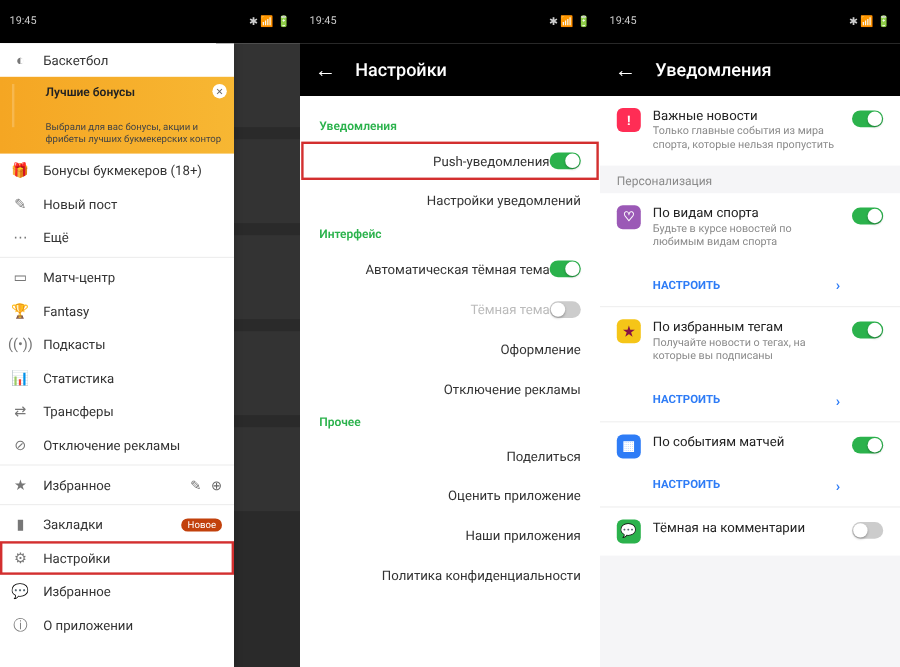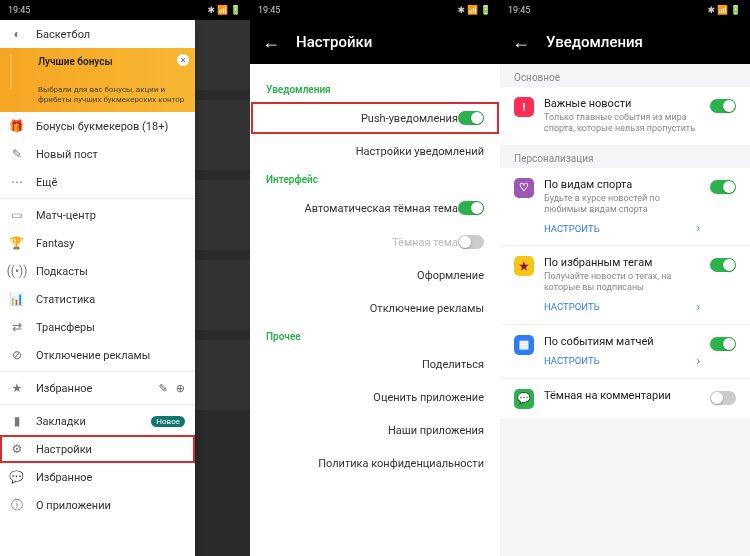--- a/index.html
+++ b/index.html
@@ -2,41 +2,41 @@
 <html><head>
 <meta charset="utf-8">
 <style>
   * { margin: 0; padding: 0; box-sizing: border-box; font-family: -apple-system, Roboto, Arial, sans-serif; }
   body { width: 750px; height: 556px; display: flex; background: #000; overflow: hidden; }
   .screen { height: 556px; background: #fff; position: relative; display: flex; flex-direction: column; overflow: hidden; }
   .screen1 { width: 250px; }
   .screen2 { width: 250px; }
   .screen3 { width: 250px; }
 
-  .statusbar { height: 20px; background: #000; color: #ccc; font-size: 9px; display: flex; align-items: center; justify-content: space-between; padding: 0 8px; }
+  .statusbar { height: 36px; background: #000; color: #ccc; font-size: 9px; display: flex; align-items: center; justify-content: space-between; padding: 0 8px; }
   .statusbar .right { display: flex; gap: 3px; align-items: center; }
 
   
   .s1-content { flex: 1; overflow: hidden; background: #fff; position: relative; }
   .s1-drawer { position: absolute; left: 0; top: 0; width: 195px; height: 100%; background: #fff; z-index: 2; box-shadow: 2px 0 6px rgba(0,0,0,0.15); display: flex; flex-direction: column; overflow: hidden; }
   .s1-bg { position: absolute; right: 0; top: 0; width: 70px; height: 100%; background: #2a2a2a; }
   .s1-bg .dark-tile { background: #333; height: 70px; margin-bottom: 10px; }
   .s1-row { display: flex; align-items: center; padding: 7px 10px; gap: 12px; font-size: 11px; color: #333; }
   .s1-row .ico { width: 14px; height: 14px; display: flex; align-items: center; justify-content: center; color: #777; font-size: 12px; }
   .divider { height: 1px; background: #eee; margin: 2px 0; }
   .bonus-banner { background: linear-gradient(90deg,#f5a623,#f7b733); padding: 8px 10px; position: relative; }
   .bonus-banner .wheat { position:absolute; left:4px; top:6px; width:24px; height:40px; }
   .bonus-banner .wheat::before{content:"";position:absolute;width:2px;height:36px;background:#fff3;left:6px;}
   .bonus-texts{ margin-left: 28px;}
   .bonus-title { font-size: 10px; font-weight: 600; color: #222; }
   .bonus-sub { font-size: 8px; color: #444; line-height: 1.2; margin-top: 18px; }
   .bonus-close { position: absolute; right: 6px; top: 6px; width: 12px; height: 12px; background: #fff; border-radius: 50%; font-size: 8px; display:flex;align-items:center;justify-content:center;color:#666; }
   .s1-row.highlighted { outline: 2px solid #d32f2f; outline-offset: -2px; }
   .s1-row .trail { margin-left: auto; display:flex;gap:8px;align-items:center;color:#666; }
-  .badge-new { background: #0f766e; color: #fff; font-size: 8px; padding: 1px 5px; border-radius: 7px; }
+  .badge-new { background: #c2410c; color: #fff; font-size: 8px; padding: 1px 5px; border-radius: 7px; }
 
   
   .appbar { height: 44px; background: #000; color: #fff; display: flex; align-items: center; padding: 0 12px; gap: 16px; font-size: 15px; font-weight: 500; }
   .back-arrow { font-size: 18px; }
 
   
   .s2-body { flex: 1; background: #fff; overflow: hidden; padding-top: 14px; }
   .section-head { font-size: 10px; font-weight: 600; padding: 6px 16px; }
   .section-head.green { color: #2bb24c; }
   .setting-row { display: flex; align-items: center; justify-content: flex-end; padding: 10px 16px; font-size: 11px; color: #333; }
@@ -55,21 +55,21 @@
   .card-row + .card-row { border-top: 1px solid #f0f0f0; }
   .icon-sq { width: 20px; height: 20px; border-radius: 5px; flex-shrink:0; display:flex;align-items:center;justify-content:center;color:#fff;font-size:11px;font-weight:bold; }
   .icon-pink { background:#ff2d55; }
   .icon-purple { background:#9b59b6; }
   .icon-yellow { background:#f5c518; color:#814; }
   .icon-blue { background:#2e7cf6; }
   .icon-green { background:#2bb24c; }
   .card-texts { flex: 1; }
   .card-title { font-size: 11px; color: #222; font-weight:400; }
   .card-sub { font-size: 9px; color: #8a8a8a; margin-top: 2px; line-height: 1.25; }
-  .config-link { font-size: 9.5px; color: #2e7cf6; font-weight:400; margin-top:6px; display:flex; justify-content:space-between; align-items:center;gap:42px;}
+  .config-link { font-size: 9.5px; color: #2e7cf6; font-weight:700; margin-top:23px; display:flex; justify-content:space-between; align-items:center;gap:42px;}
   .config-link .chev { color:#2e7cf6;font-size:12px; }
   .switch3 { width: 26px; height: 14px; border-radius:8px;background:#ccc;position:relative;flex-shrink:0;align-self:flex-start;margin-top:2px;}
   .switch3.on{background:#2bb24c;}
   .switch3::after{content:"";position:absolute;width:12px;height:12px;background:#fff;border-radius:50%;top:1px;left:1px;box-shadow:0 1px 2px rgba(0,0,0,0.3);}
   .switch3.on::after{left:13px;}
 </style>
 </head>
 <body>
 
 <div class="screen screen1">
@@ -225,21 +225,20 @@
 <div class="screen screen3">
   <div class="statusbar">
     <span>19:45</span>
     <span class="right">✱ 📶 🔋</span>
   </div>
   <div class="appbar">
     <span class="back-arrow">←</span>
     <span>Уведомления</span>
   </div>
   <div class="s3-body">
-    <div class="gray-head">Основное</div>
     <div class="card-row">
       <div class="icon-sq icon-pink">!</div>
       <div class="card-texts">
         <div class="card-title">Важные новости</div>
         <div class="card-sub">Только главные события из мира спорта, которые нельзя пропустить</div>
       </div>
       <div class="switch3 on"></div>
     </div>
 
     <div class="gray-head">Персонализация</div>

